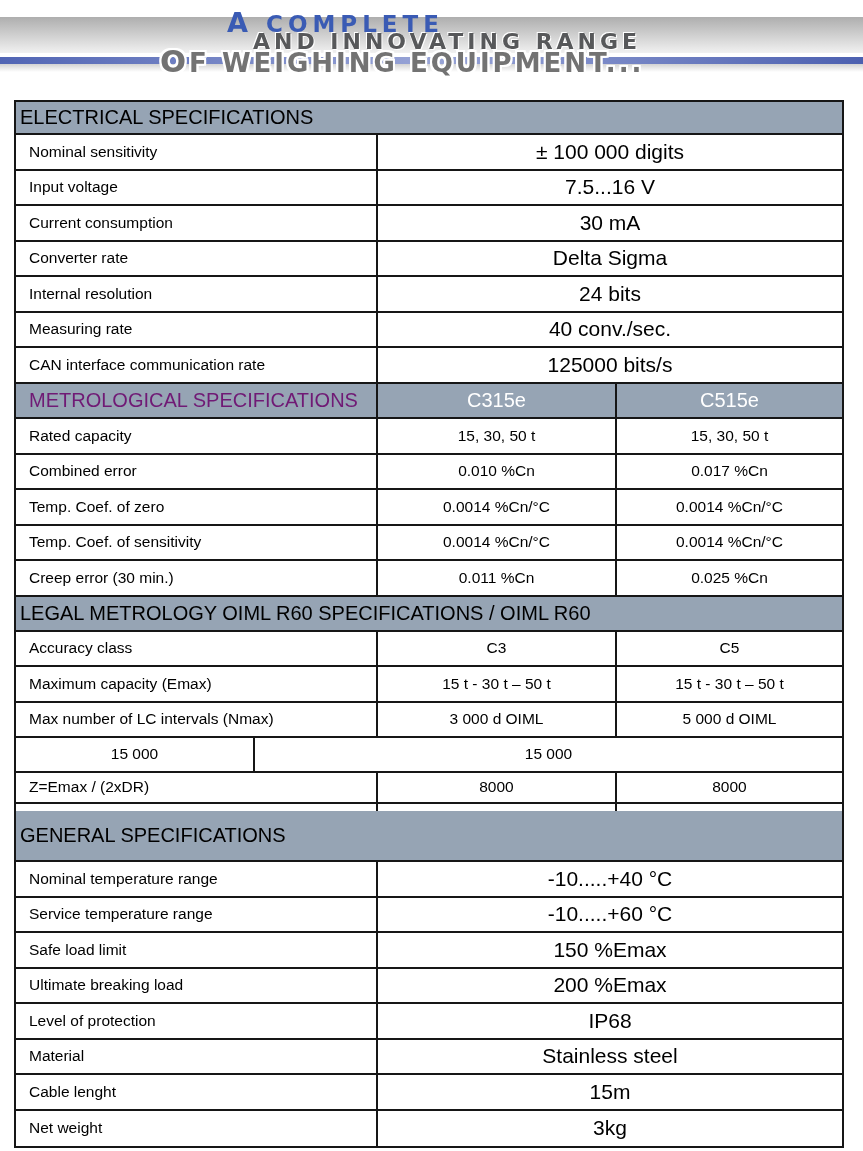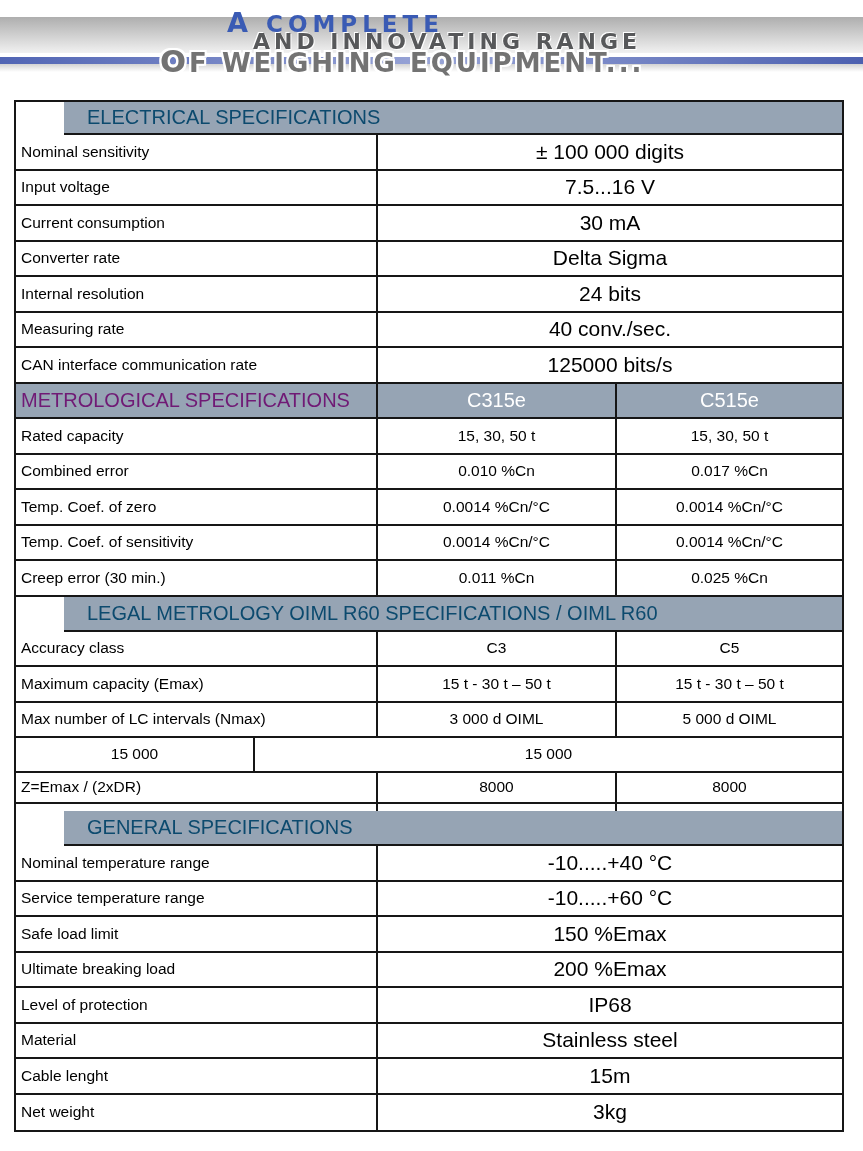--- a/index.html
+++ b/index.html
@@ -21,34 +21,34 @@
   .bl2 { left: 253px; top: 29px; font-size: 22px; letter-spacing: 4px; color: #57585a;
          text-shadow: 1px 1px 0 #fff, -1px -1px 0 #fff; }
   .bl3 { left: 160px; top: 44px; font-size: 26px; letter-spacing: 3px; color: #737373;
          text-shadow: -2px 0 0 #fff, 2px 0 0 #fff, 0 -2px 0 #fff, 0 2px 0 #fff,
                       -2px 2px 0 #fff, 2px -2px 0 #fff, 2px 2px 0 #fff, -2px -2px 0 #fff; }
   .bl1::first-letter, .bl3::first-letter { font-size: 118%; }
 
   
   .tbl { position: absolute; left: 14px; top: 100px; width: 830px;
          border: 2px solid #161616; background: #fff; color: #000; }
-  .hdr { background: #96a4b4; color: #0c4a6e; font-size: 20px; height: 33px;
-         display: flex; align-items: center; padding-left: 23px;
-         border-bottom: 2px solid #161616; letter-spacing: 0px; margin-left: 48px; }
+  .hdr { background: #96a4b4; color: #000000; font-size: 20px; height: 33px;
+         display: flex; align-items: center; padding-left: 4px;
+         border-bottom: 2px solid #161616; letter-spacing: 0px; }
   .hdr3 { background: #96a4b4; color: #ffffff; border-bottom: 2px solid #161616; height: 36px; }
   .hdr3 .c1 { font-size: 20px; color: #701a75; }
   .hdr3 .cm, .hdr3 .c3 { font-size: 20px; color: #fff; }
   .r { display: flex; height: 35.5px; border-bottom: 2px solid #161616; }
   .r:last-child { border-bottom: none; border-radius: 8px; }
   .rY { height: 34.5px; }
   .rZ { height: 31px; border-bottom: 2px solid #161616; }
   .spacer { height: 7.5px; border-bottom: none; }
   .spacer > div { height: 100%; }
   .c1 { width: 362px; border-right: 2px solid #161616; display: flex; align-items: center;
-        padding-left: 5px; font-size: 15.5px; }
+        padding-left: 13px; font-size: 15.5px; }
   .c2 { flex: 1; display: flex; align-items: center; justify-content: center; font-size: 21px; }
   .cm { width: 239px; border-right: 2px solid #161616; display: flex; align-items: center;
         justify-content: center; font-size: 15.5px; }
   .c3 { flex: 1; display: flex; align-items: center; justify-content: center; font-size: 15.5px; }
 </style>
 </head>
 <body>
 
 <div class="page">
 
@@ -148,21 +148,21 @@
       <div class="c1">Z=Emax / (2xDR)</div>
       <div class="cm">8000</div>
       <div class="c3">8000</div>
     </div>
     <div class="r spacer">
       <div class="c1"></div>
       <div class="cm"></div>
       <div class="c3"></div>
     </div>
 
-    <div class="hdr" style="height:35px;">GENERAL SPECIFICATIONS</div>
+    <div class="hdr" style="height:51px;">GENERAL SPECIFICATIONS</div>
     <div class="r">
       <div class="c1">Nominal temperature range</div>
       <div class="c2">-10.....+40 °C</div>
     </div>
     <div class="r">
       <div class="c1">Service temperature range</div>
       <div class="c2">-10.....+60 °C</div>
     </div>
     <div class="r">
       <div class="c1">Safe load limit</div>

